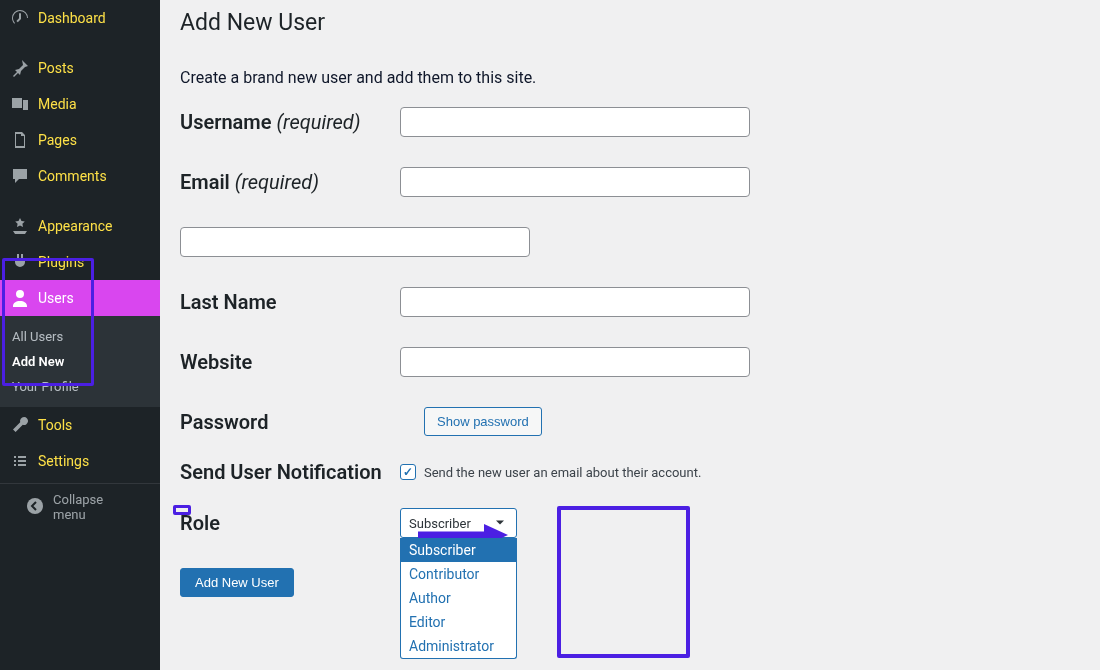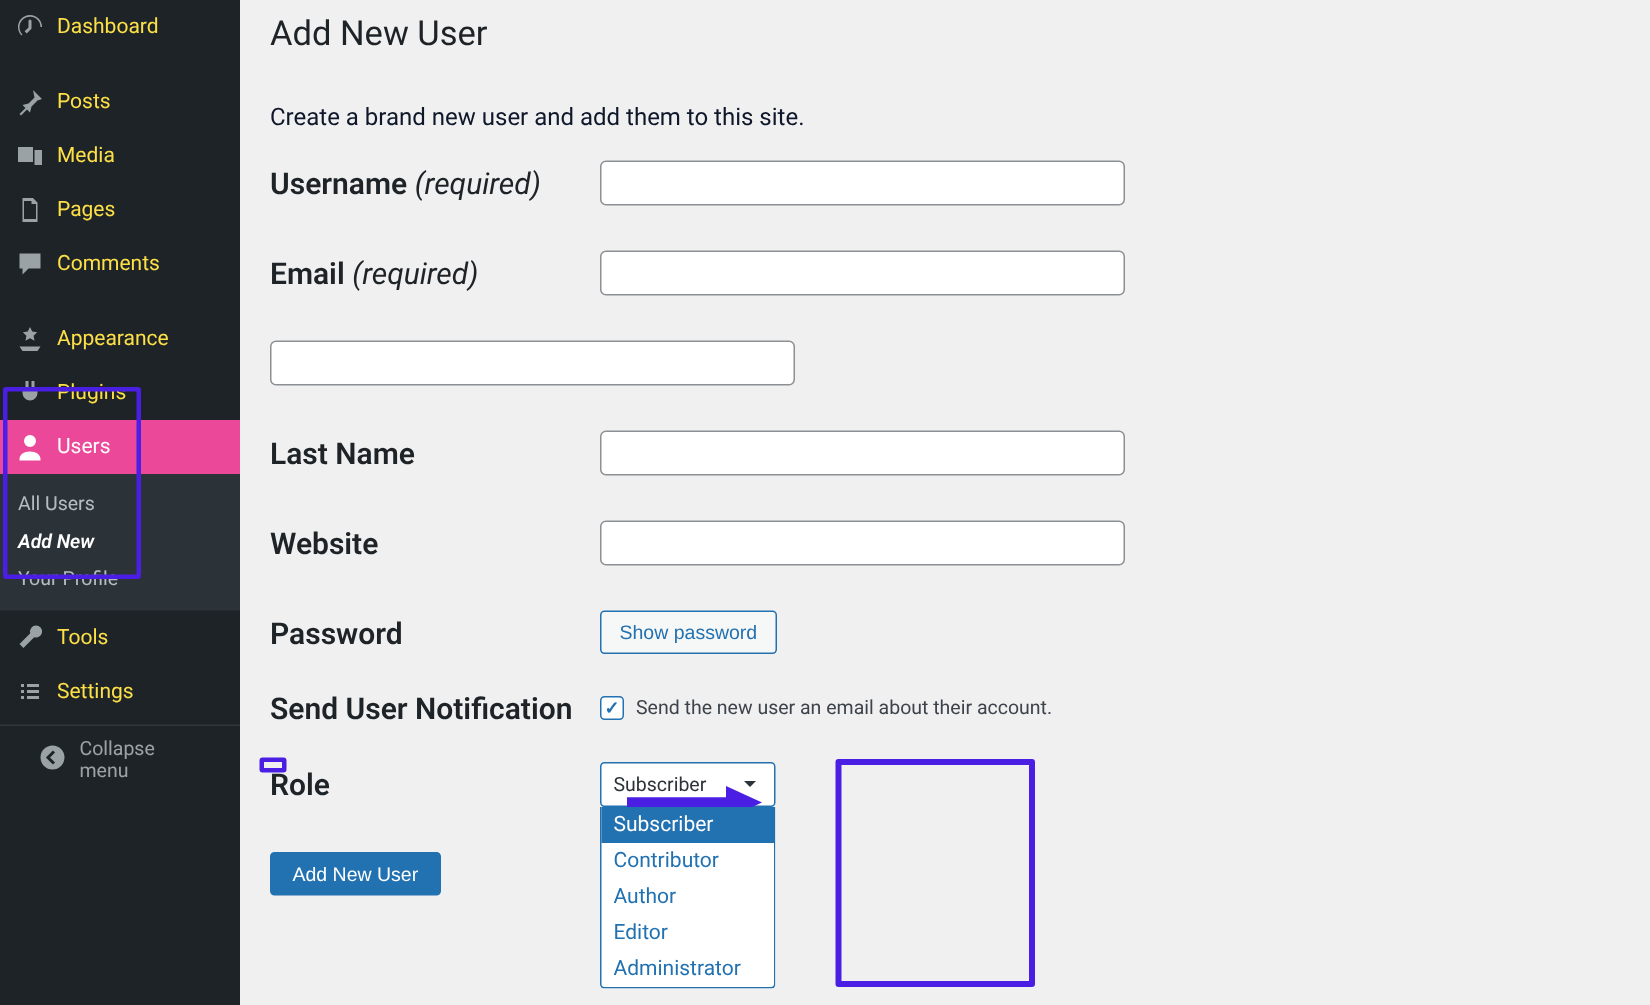--- a/index.html
+++ b/index.html
@@ -27,30 +27,30 @@
     align-items: center;
     padding: 8px 10px;
     color: #fde047;
     font-size: 14px;
     cursor: pointer;
     gap: 8px;
     position: relative;
   }
   .menu-item .icon { width: 20px; display: flex; justify-content: center; }
   .menu-item svg { width: 20px; height: 20px; fill: rgba(240,246,252,0.6); }
-  .menu-item.active { background: #ec4899; color: #fff; }
+  .menu-item.active { background: #d946ef; color: #fff; }
   .menu-item.active svg { fill: #fff; }
   .submenu { background: #2c3338; padding: 8px 0; }
   .submenu .sub-item {
     padding: 5px 12px;
     font-size: 13px;
     color: rgba(240,246,252,0.7);
     cursor: pointer;
   }
-  .submenu .sub-item.current { color: #fff; font-weight: 600; font-style: italic; }
+  .submenu .sub-item.current { color: #fff; font-weight: 600; }
   .collapse {
     display: flex;
     align-items: center;
     gap: 8px;
     padding: 8px 25px;
     color: rgba(240,246,252,0.6);
     font-size: 13px;
     cursor: pointer;
     border-top: 1px solid #32373c;
     margin-top: 4px;
@@ -125,20 +125,21 @@
     background: #fff;
   }
   .btn-secondary {
     border: 1px solid #2271b1;
     color: #2271b1;
     background: #f6f7f7;
     border-radius: 3px;
     padding: 6px 12px;
     font-size: 13px;
     cursor: pointer;
+    margin-left: 24px;
   }
   .cb-wrap { display: flex; align-items: center; gap: 8px; }
   .cb {
     width: 16px; height: 16px;
     border: 1px solid #2271b1;
     border-radius: 3px;
     display: flex; align-items: center; justify-content: center;
     color: #2271b1; font-size: 12px; font-weight: bold;
     background:#fff;
   }

